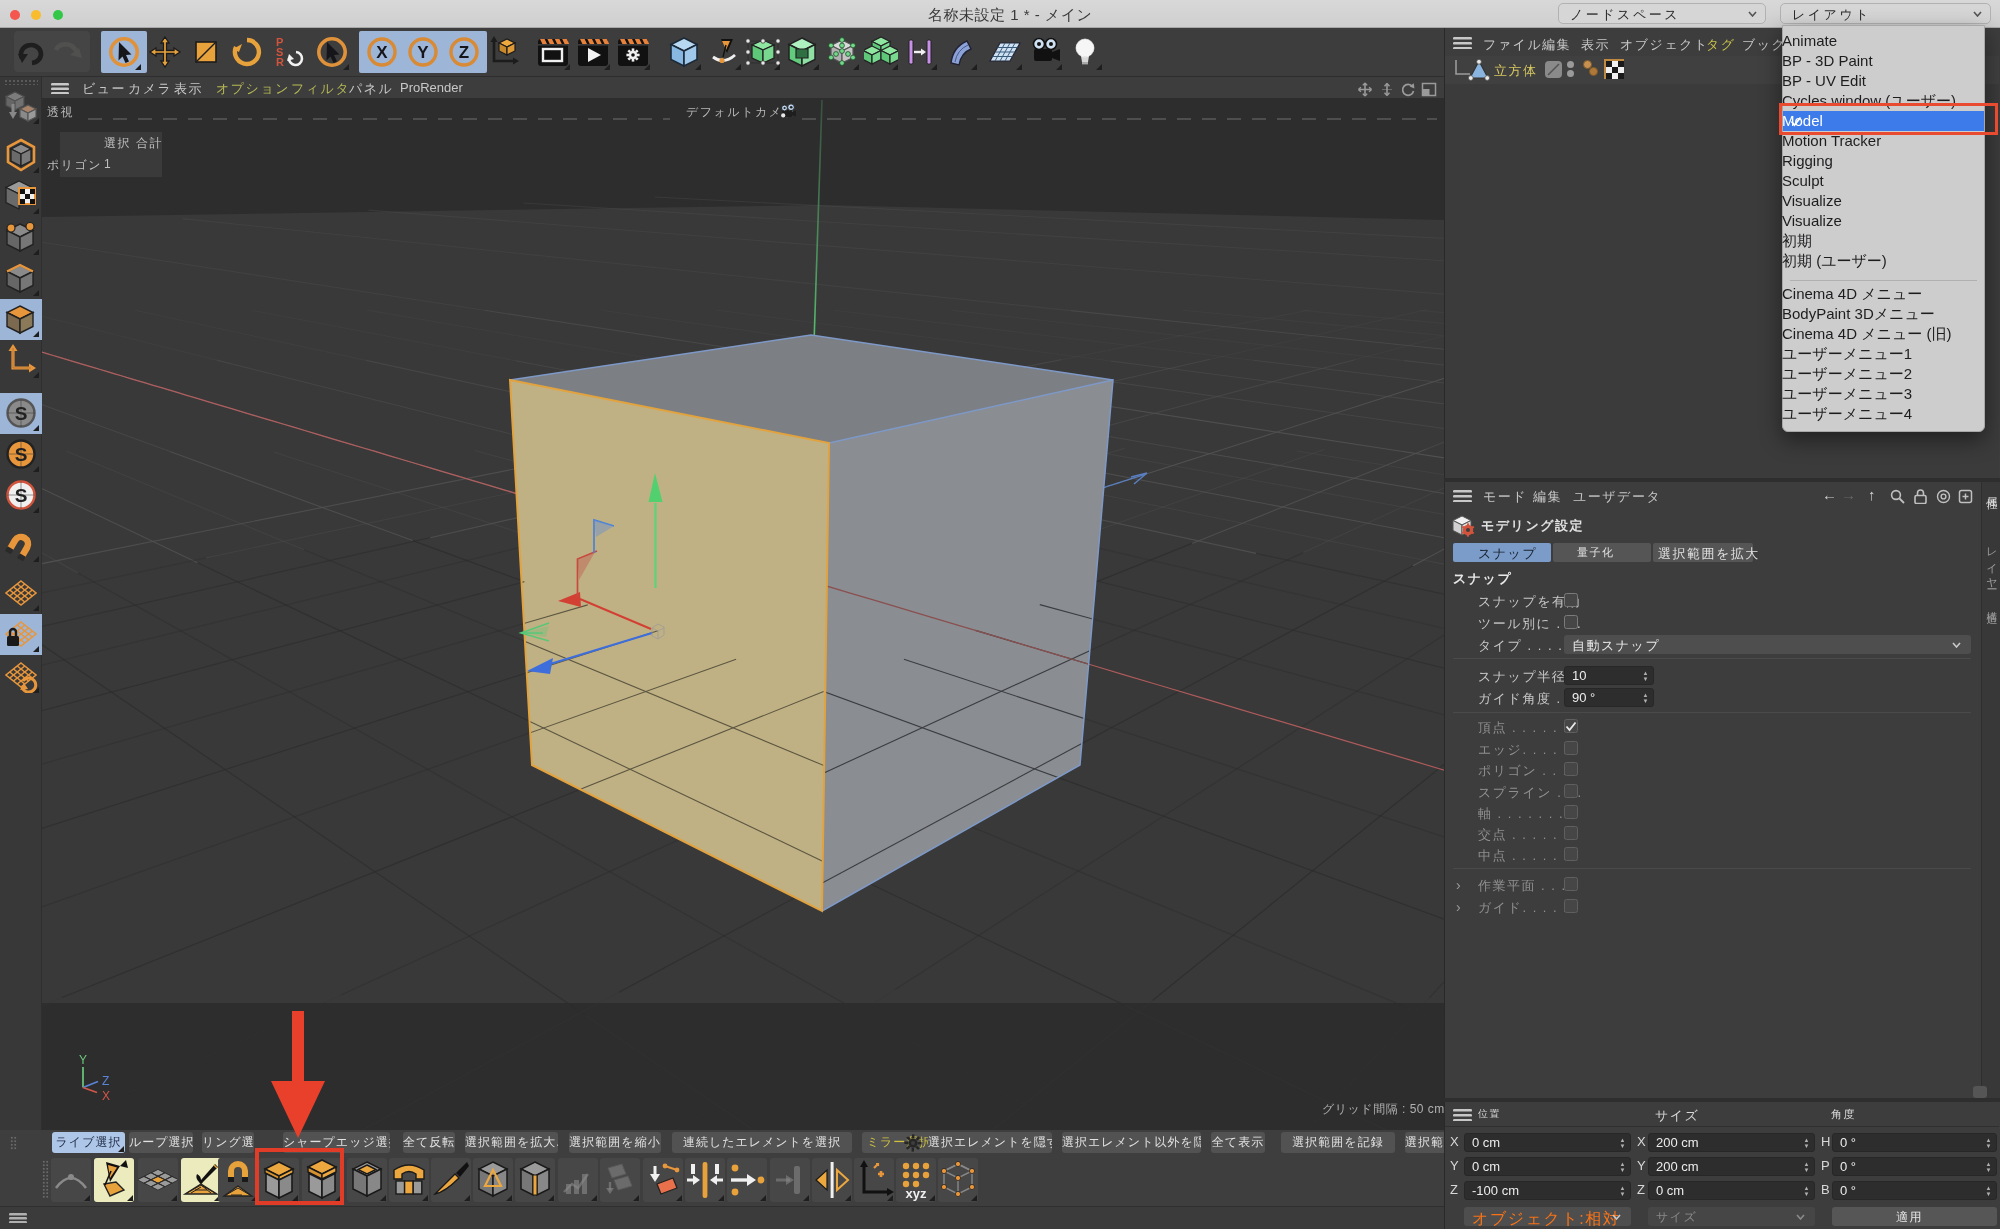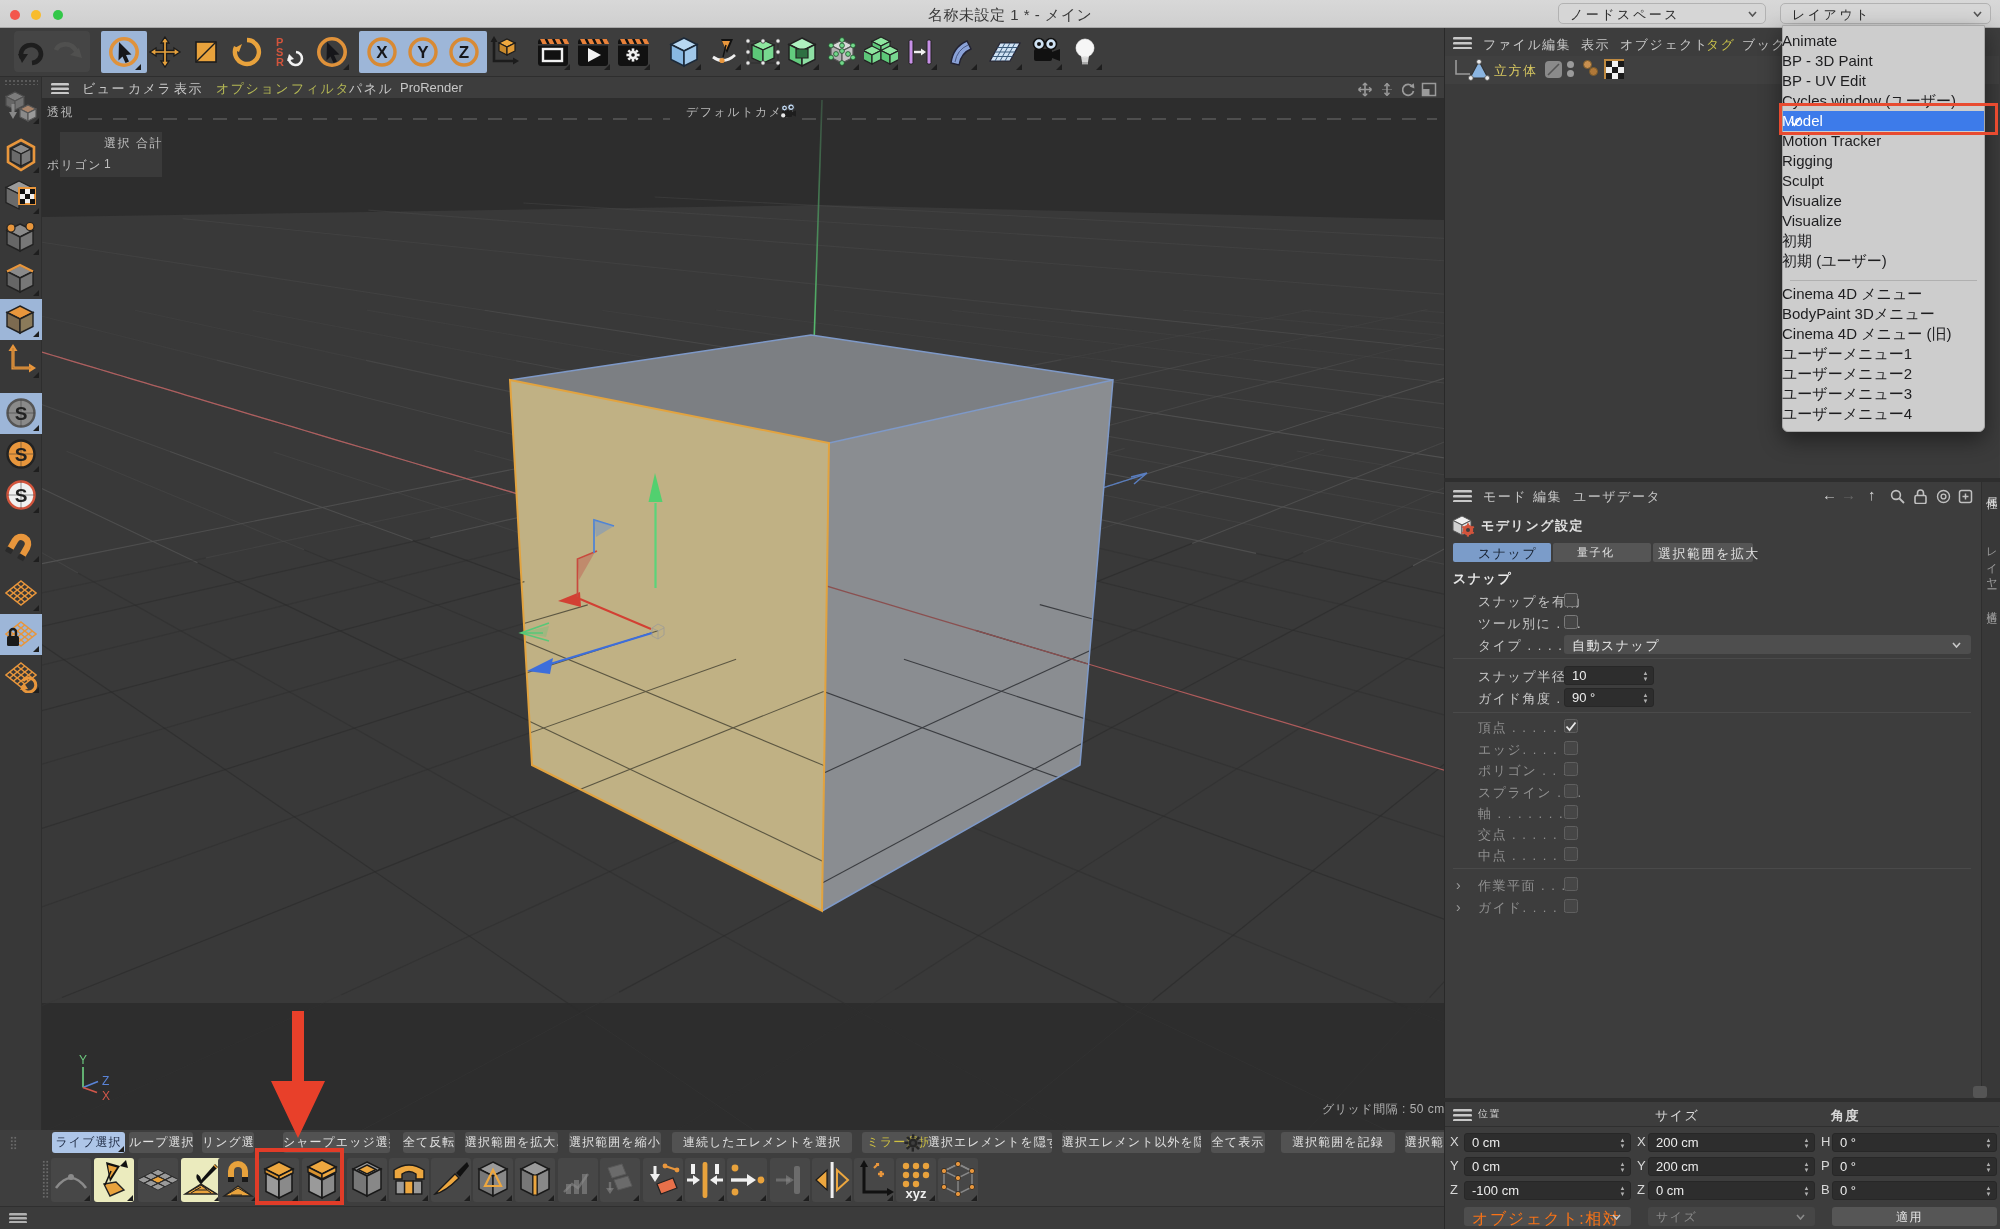--- a/index.html
+++ b/index.html
@@ -911,21 +911,21 @@
 <div class="cbg abs" style="left:1564px;top:899px"></div>
 <div class="abs" style="left:1444px;top:1098px;width:556px;height:4px;background:#2e2e2e"></div>
 <div class="abs" style="left:1973px;top:1086px;width:14px;height:12px;background:#555;border-radius:3px"></div>
 <div class="abs" style="left:1452px;top:1108px;line-height:0"><svg width="21" height="13" viewBox="0 0 21 13">
       <rect x="1" y="1.0" width="19" height="2.6" rx="1.2" fill="#c8c8c8"></rect>
       <rect x="1" y="6.0" width="19" height="2.6" rx="1.2" fill="#c8c8c8"></rect>
       <rect x="1" y="11.0" width="19" height="2.6" rx="1.2" fill="#c8c8c8"></rect>
     </svg></div>
 <div class="abs" style="left:1478px;top:1107px;font-size:10px;font-weight:normal;color:#d8d8d8;letter-spacing:1.5px;white-space:nowrap">位置</div>
 <div class="abs" style="left:1655px;top:1107px;font-size:13px;font-weight:normal;color:#d8d8d8;letter-spacing:1.5px;white-space:nowrap">サイズ</div>
-<div class="abs" style="left:1831px;top:1107px;font-size:13px;font-weight:bold;color:#d8d8d8;letter-spacing:1.5px;white-space:nowrap">角度</div>
+<div class="abs" style="left:1831px;top:1107px;font-size:11px;font-weight:normal;color:#d8d8d8;letter-spacing:1.5px;white-space:nowrap">角度</div>
 <div class="abs" style="left:1445px;top:1126px;width:554px;height:1px;background:#2f2f2f"></div>
 <div class="abs" style="left:1450px;top:1134px;font-size:13px;font-weight:normal;color:#d8d8d8;white-space:nowrap">X</div>
 <div class="inp" style="left:1464px;top:1133px;width:167px">0 cm<div class="spin">▲<br>▼</div></div>
 <div class="abs" style="left:1637px;top:1134px;font-size:13px;font-weight:normal;color:#d8d8d8;white-space:nowrap">X</div>
 <div class="inp" style="left:1648px;top:1133px;width:167px">200 cm<div class="spin">▲<br>▼</div></div>
 <div class="abs" style="left:1821px;top:1134px;font-size:13px;font-weight:normal;color:#d8d8d8;white-space:nowrap">H</div>
 <div class="inp" style="left:1832px;top:1133px;width:165px">0 °<div class="spin">▲<br>▼</div></div>
 <div class="abs" style="left:1450px;top:1158px;font-size:13px;font-weight:normal;color:#d8d8d8;white-space:nowrap">Y</div>
 <div class="inp" style="left:1464px;top:1157px;width:167px">0 cm<div class="spin">▲<br>▼</div></div>
 <div class="abs" style="left:1637px;top:1158px;font-size:13px;font-weight:normal;color:#d8d8d8;white-space:nowrap">Y</div>

